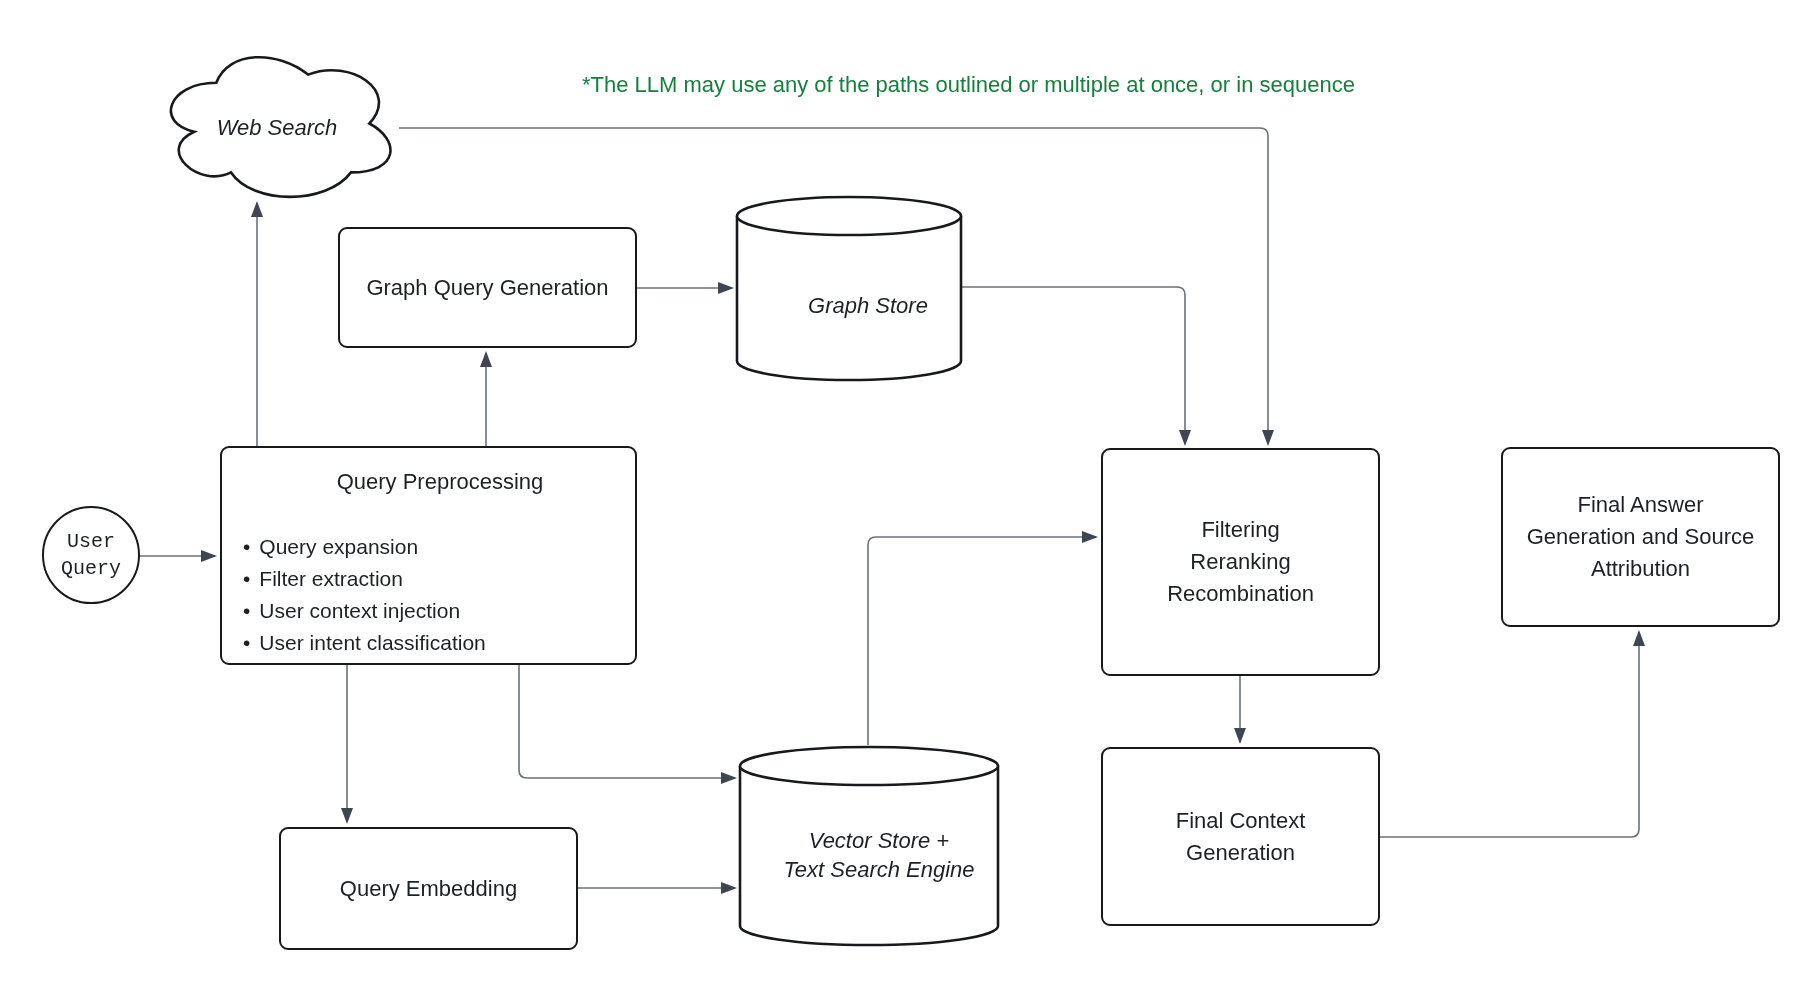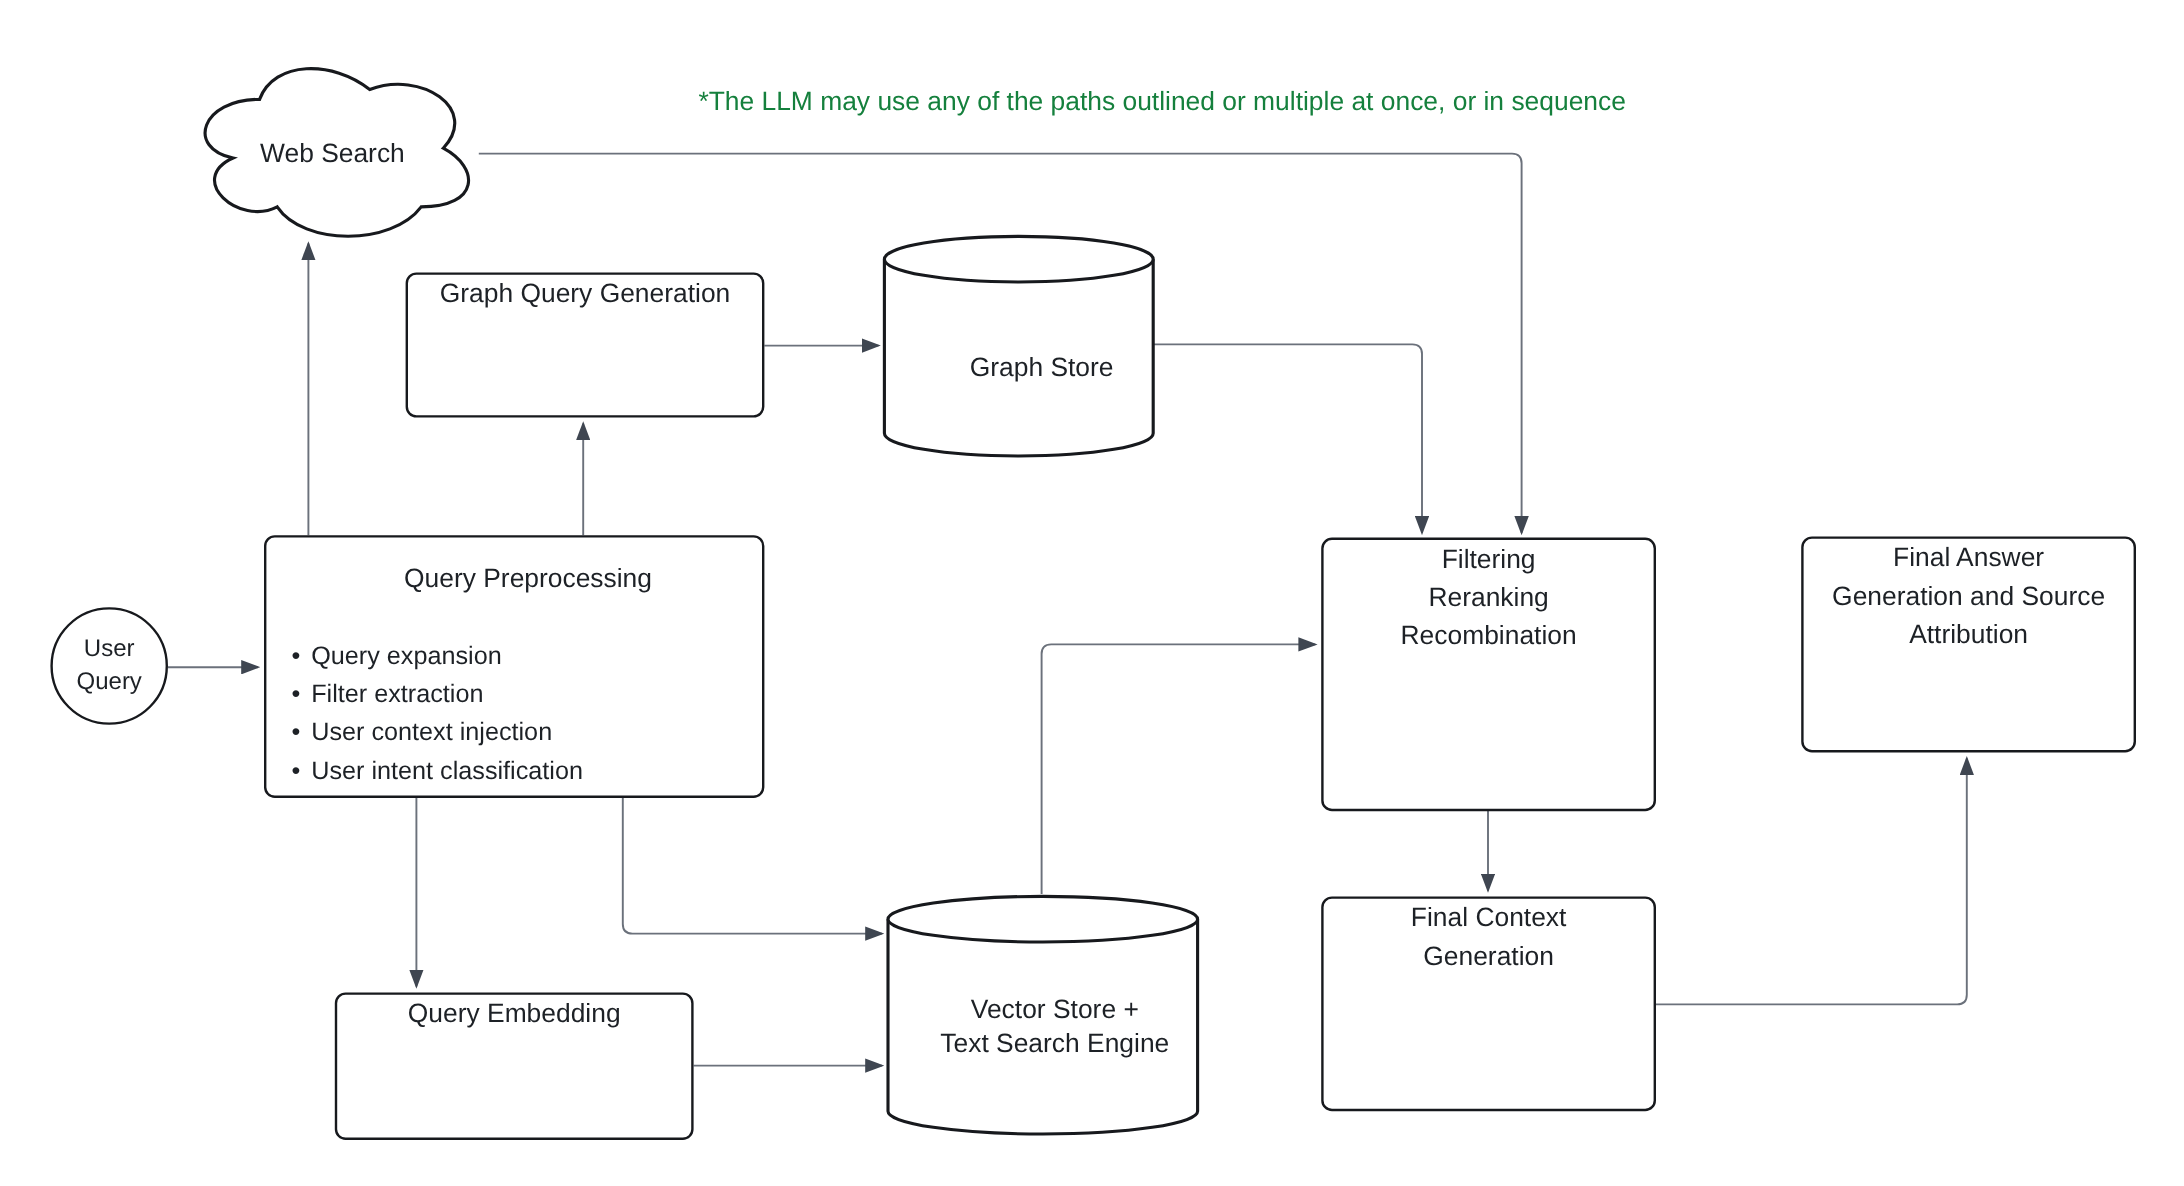--- a/index.html
+++ b/index.html
@@ -12,32 +12,32 @@
     overflow:hidden;
   }
   svg.layer{position:absolute;left:0;top:0;width:1820px;height:988px;}
   .connector{fill:none;stroke:#6b717b;stroke-width:1.6px;}
   .shape{fill:#ffffff;stroke:#17191d;stroke-width:2.6px;}
   #arrowhead path{fill:#3f4651;}
 
   .node{
     position:absolute;box-sizing:border-box;
     background:#ffffff;border:2.6px solid #17191d;border-radius:9px;
-    display:flex;flex-direction:column;align-items:center;justify-content:flex-start;
+    display:flex;flex-direction:column;align-items:center;justify-content:center;
     text-align:center;font-size:22px;line-height:32px;
   }
   .label-overlay{
     position:absolute;display:flex;flex-direction:column;align-items:center;justify-content:center;
-    text-align:center;font-size:22px;line-height:29px;pointer-events:none;
+    text-align:center;font-size:22px;line-height:29px;pointer-events:none;font-style:italic;
   }
   .circle-node{
     position:absolute;box-sizing:border-box;width:98px;height:98px;
     background:#ffffff;border:2.6px solid #17191d;border-radius:50%;
     display:flex;flex-direction:column;align-items:center;justify-content:center;
-    text-align:left;font-size:20px;line-height:27px;
+    text-align:left;font-size:20px;line-height:27px;font-family:Liberation Mono, monospace;
   }
   .annotation{
     position:absolute;left:582px;top:72px;
     font-size:22px;line-height:26px;white-space:nowrap;color:#15803d;
   }
   
   .qp{align-items:stretch;justify-content:flex-start;text-align:left;}
   .qp .qp-title{padding-top:19px;font-size:22px;line-height:29px;text-align:center;padding-left:23px;}
   .qp ul{list-style:none;margin:35px 0 0 0;padding:0 0 0 21px;font-size:21px;line-height:32px;}
   .qp ul li::before{content:"\2022";margin-right:9px;}

